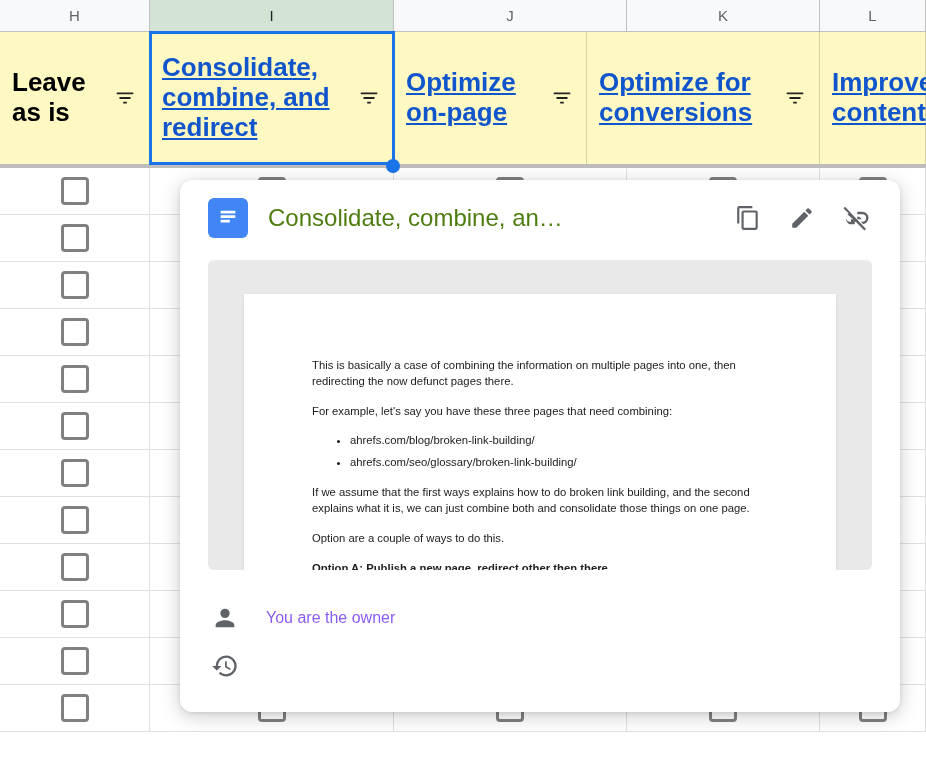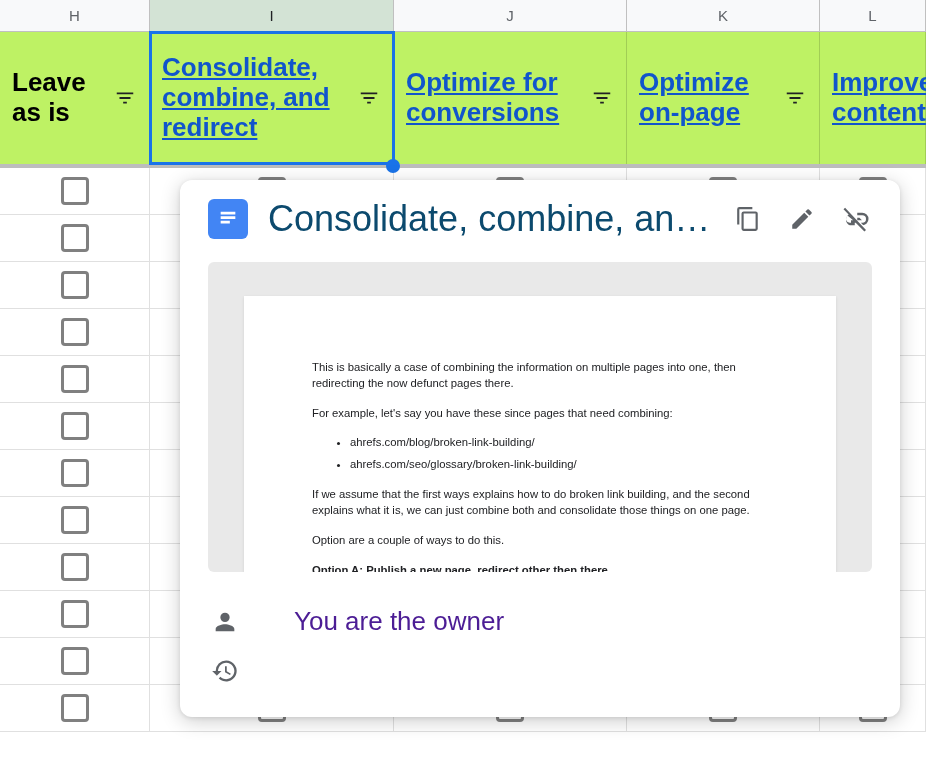--- a/index.html
+++ b/index.html
@@ -27,21 +27,21 @@
     border-right: 1px solid #c0c0c0;
     background: #f8f9fa;
   }
   .col-header.selected {
     background: #d3e3d5;
     color: #202124;
   }
   .header-row {
     display: flex;
     height: 136px;
-    background: #bef264;
+    background: #fef9c3;
     border-bottom: 4px solid #bdbdbd;
   }
   .header-cell {
     display: flex;
     align-items: center;
     padding: 8px 10px 8px 12px;
     border-right: 1px solid rgba(0,0,0,0.15);
     position: relative;
   }
   .header-cell.selected {
@@ -127,22 +127,22 @@
   }
   .doc-icon {
     width: 40px; height: 40px;
     background: #4285f4;
     border-radius: 6px;
     display:flex; align-items:center; justify-content:center;
     flex-shrink:0;
   }
   .popup-title {
     flex: 1;
-    font-size: 36px;
-    color: #0c4a6e;
+    font-size: 24px;
+    color: #4d7c0f;
     white-space: nowrap;
     overflow: hidden;
     text-overflow: ellipsis;
   }
   .popup-actions {
     display: flex;
     gap: 22px;
   }
   .popup-action {
     width: 32px; height: 32px;
@@ -179,23 +179,22 @@
     align-items: center;
     gap: 24px;
     padding: 10px 0;
   }
   .footer-icon {
     width: 34px;
     display:flex; justify-content:center;
     color: #5f6368;
   }
   .footer-text {
-    font-size: 26px;
-    color: #4c1d95;
-    margin-left: 28px;
+    font-size: 16px;
+    color: #8b5cf6;
   }
 </style>
 </head>
 <body>
 
 <div class="col-headers">
   <div class="col-header c-h">H</div>
   <div class="col-header c-i selected">I</div>
   <div class="col-header c-j">J</div>
   <div class="col-header c-k">K</div>
@@ -213,36 +212,36 @@
   </div>
   <div class="header-cell c-i selected">
     <div class="header-text link">Consolidate, combine, and redirect</div>
     <div class="filter-icon">
       <svg width="22" height="22" viewBox="0 0 24 24">
           <path fill="currentColor" d="M10 18h4v-2h-4v2zM3 6v2h18V6H3zm3 7h12v-2H6v2z"></path>
         </svg>
     </div>
     <div class="selection-handle"></div>
   </div>
+  <div class="header-cell c-k">
+    <div class="header-text link">Optimize on-page</div>
+    <div class="filter-icon">
+      <svg width="22" height="22" viewBox="0 0 24 24">
+          <path fill="currentColor" d="M10 18h4v-2h-4v2zM3 6v2h18V6H3zm3 7h12v-2H6v2z"></path>
+        </svg>
+    </div>
+  </div>
   <div class="header-cell c-j">
     <div class="header-text link">Optimize for conversions</div>
     <div class="filter-icon">
       <svg width="22" height="22" viewBox="0 0 24 24">
           <path fill="currentColor" d="M10 18h4v-2h-4v2zM3 6v2h18V6H3zm3 7h12v-2H6v2z"></path>
         </svg>
     </div>
   </div>
-  <div class="header-cell c-k">
-    <div class="header-text link">Optimize on-page</div>
-    <div class="filter-icon">
-      <svg width="22" height="22" viewBox="0 0 24 24">
-          <path fill="currentColor" d="M10 18h4v-2h-4v2zM3 6v2h18V6H3zm3 7h12v-2H6v2z"></path>
-        </svg>
-    </div>
-  </div>
   <div class="header-cell c-l">
     <div class="header-text link">Improve content</div>
   </div>
 </div>
 
 <div class="data-rows" id="data-rows">
     <div class="data-row">
       <div class="data-cell c-h">
         <div class="checkbox"></div>
       </div>
@@ -471,21 +470,21 @@
         <svg width="30" height="30" viewBox="0 0 24 24">
             <path fill="currentColor" d="M17 7h-4v2h4a3 3 0 0 1 0 6h-1.17l2 2H17a5 5 0 0 0 0-10zM3.27 3L2 4.27l4.1 4.1A5 5 0 0 0 7 17h4v-2H7a3 3 0 0 1-1.61-5.53L9.73 13H8v2h3.73l7 7L20 20.73 3.27 3zM13 11h1.73l2 2H13v-2z"></path>
           </svg>
       </div>
     </div>
   </div>
 
   <div class="preview-frame">
     <div class="doc-page">
       <p>This is basically a case of combining the information on multiple pages into one, then redirecting the now defunct pages there.</p>
-      <p>For example, let's say you have these since pages that need combining:</p>
+      <p>For example, let's say you have these three pages that need combining:</p>
       <ul>
         <li>ahrefs.com/blog/broken-link-building/</li>
         <li>ahrefs.com/seo/glossary/broken-link-building/</li>
       </ul>
       <p>If we assume that the first ways explains how to do broken link building, and the second explains what it is, we can just combine both and consolidate those things on one page.</p>
       <p>Option are a couple of ways to do this.</p>
       <p class="bold">Option A: Publish a new page, redirect other then there</p>
     </div>
   </div>
 

